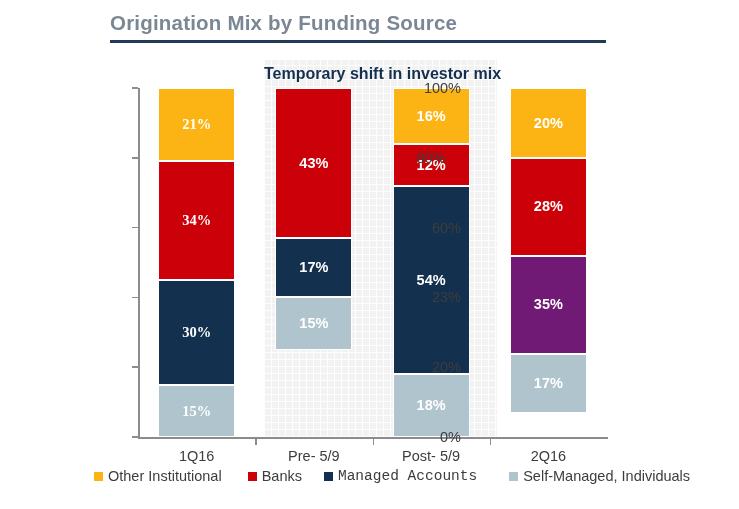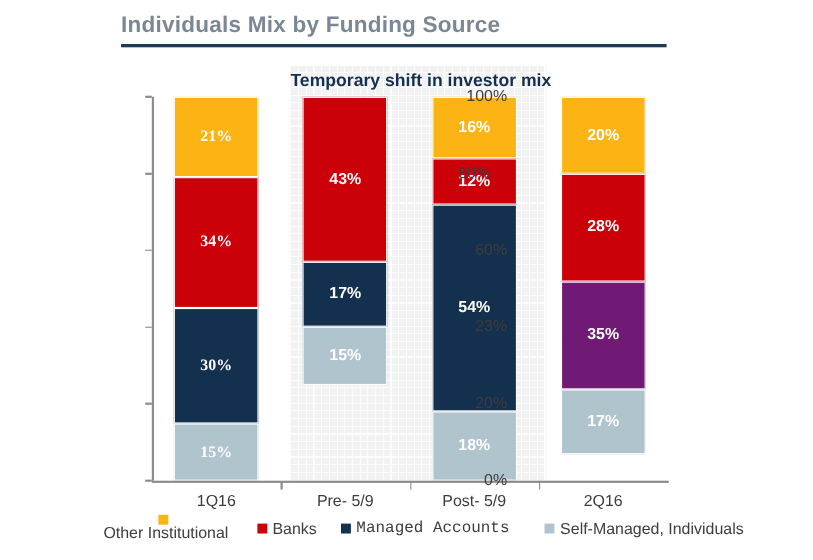--- a/index.html
+++ b/index.html
@@ -181,21 +181,21 @@
   .legend-text {
     font-size: 14.5px;
     color: #3d3d3d;
     line-height: 16px;
   }
 </style>
 </head>
 <body>
 
 <div id="title-block">
-  <div id="chart-title">Individuals Mix by Funding Source</div>
+  <div id="chart-title">Origination Mix by Funding Source</div>
   <div id="title-rule"></div>
 </div>
 
 <div id="plot-frame">
 
   <div id="plot-area">
     <div id="highlight-band"></div>
     <div id="highlight-note">Temporary shift in investor mix</div>
     <div id="bars-layer">
         <div class="bar-group" style="left: 20.125px; font-family: Liberation Serif, serif;">
@@ -283,21 +283,21 @@
       <div class="x-tick" style="left: 234.5px;"></div>
       <div class="x-tick" style="left: 351.75px;"></div>
       <div class="x-label" style="left: -1.375px;">1Q16</div>
       <div class="x-label" style="left: 115.875px;">Pre- 5/9</div>
       <div class="x-label" style="left: 233.125px;">Post- 5/9</div>
       <div class="x-label" style="left: 350.375px;">2Q16</div>
     </div>
 </div>
 
 <div id="legend">
-    <div class="legend-item" style="margin-left: 0px; flex-direction: column;">
+    <div class="legend-item" style="margin-left: 0px;">
       <span class="legend-swatch" style="background: rgb(252, 180, 21);"></span>
       <span class="legend-text">Other Institutional</span>
     </div>
     <div class="legend-item" style="margin-left: 26px;">
       <span class="legend-swatch" style="background: rgb(204, 0, 8);"></span>
       <span class="legend-text">Banks</span>
     </div>
     <div class="legend-item" style="margin-left: 22px; font-family: Liberation Mono, monospace;">
       <span class="legend-swatch" style="background: rgb(19, 48, 78);"></span>
       <span class="legend-text">Managed Accounts</span>

